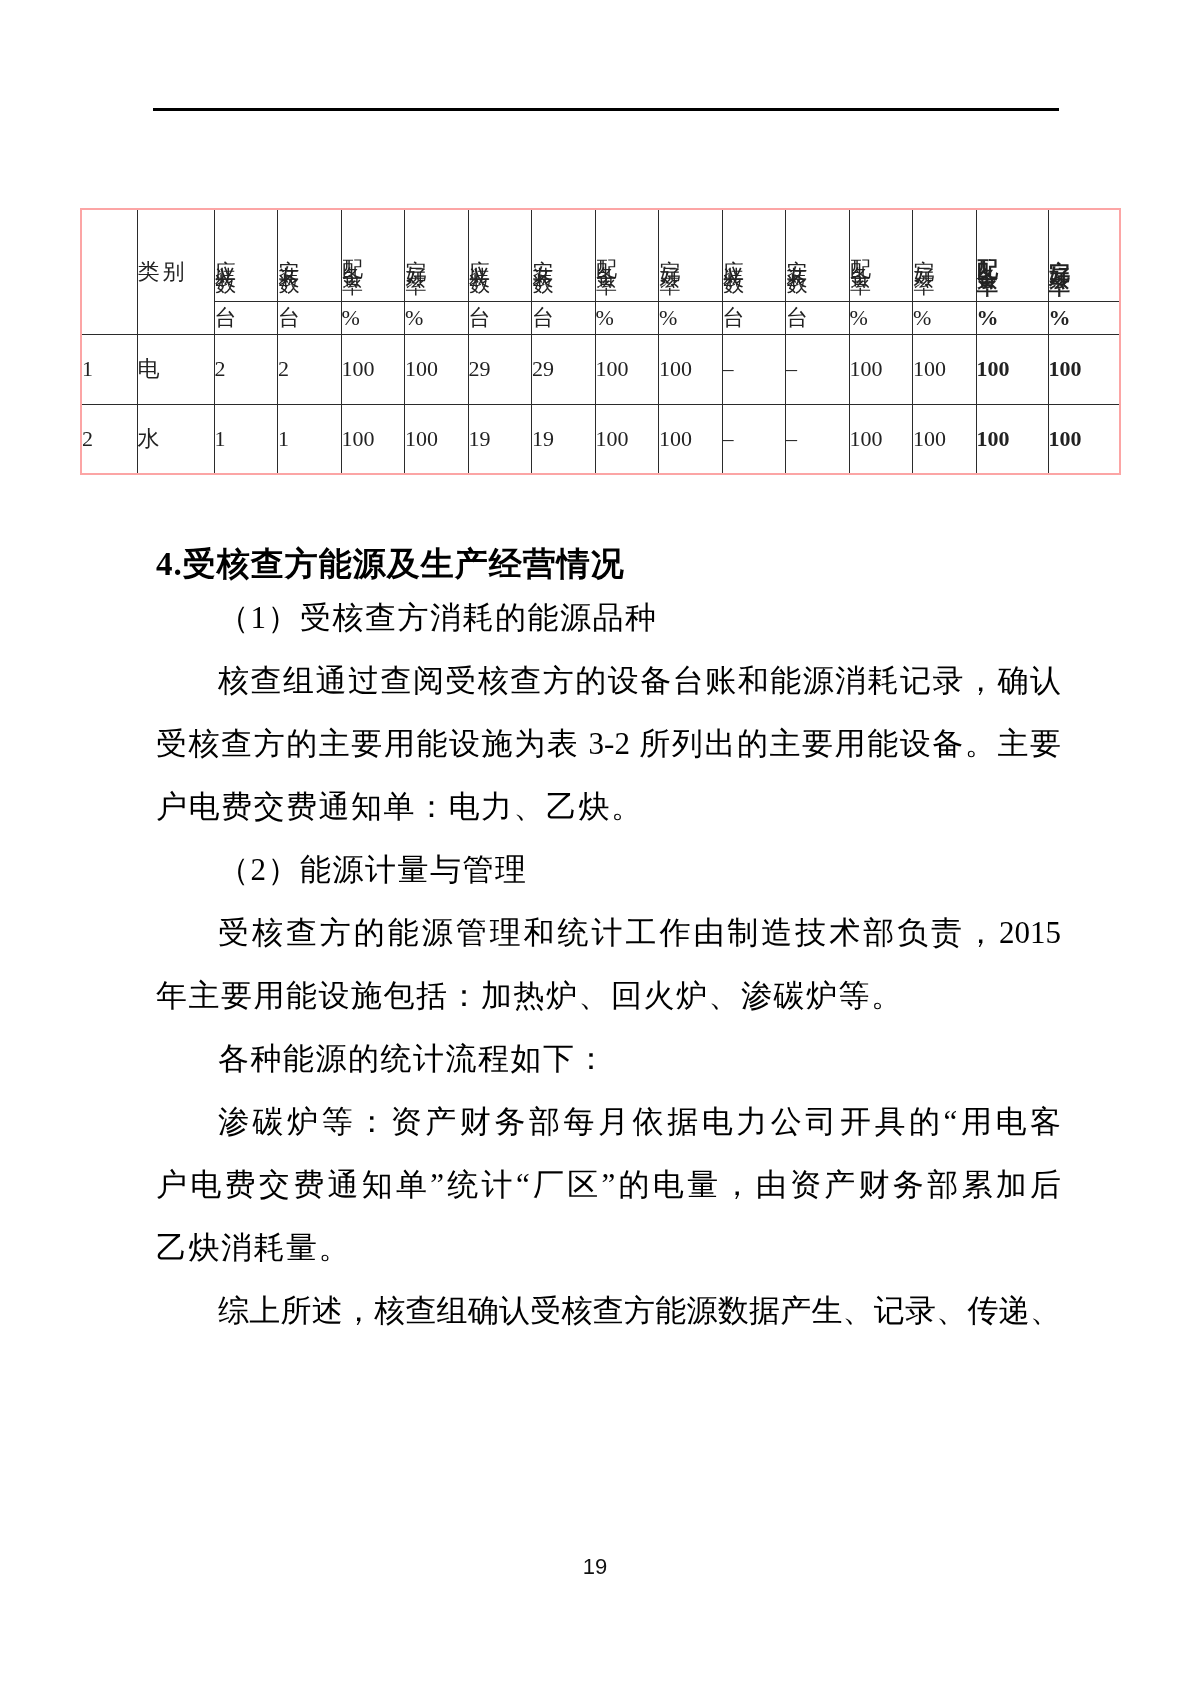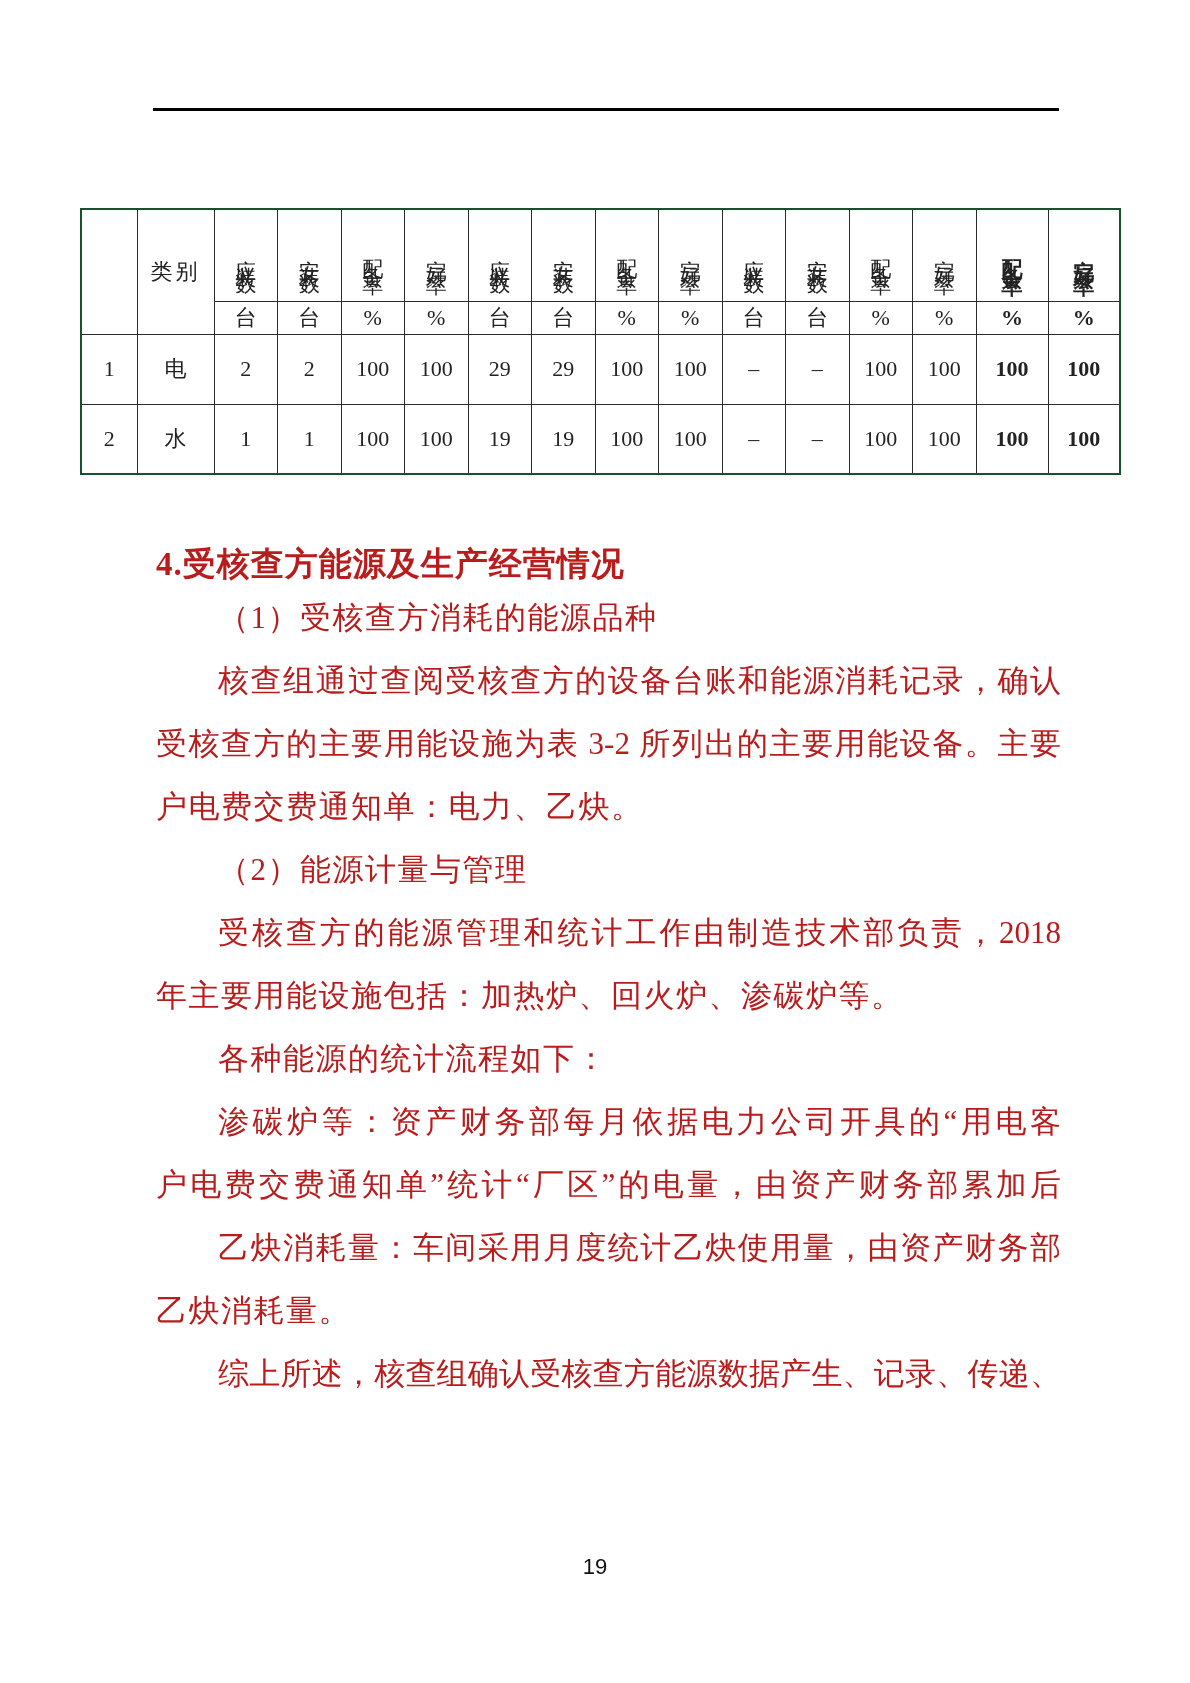--- a/index.html
+++ b/index.html
@@ -25,23 +25,22 @@
   }
 
   
   table.equip {
     position: absolute;
     left: 80px;
     top: 208px;
     width: 1004px;
     border-collapse: collapse;
     table-layout: fixed;
-    text-align: center;
     color: #222222;
-    border: 2px solid #14532d;
+    border: 2px solid #fca5a5;
   }
   table.equip td {
     border: 1.6px solid #2b2b2b;
     padding: 0;
     vertical-align: middle;
     font-size: 22px;
     overflow: hidden;
   }
   tr.hdr-name  { height: 92px; }
   tr.hdr-unit  { height: 33px; }
@@ -64,21 +63,21 @@
   td.unit-cell { font-size: 20px; }
   td.bold, td.bold .vh { font-weight: bold; }
 
   
   .content {
     position: absolute;
     left: 156px;
     top: 542px;
     width: 905px;
     font-size: 31px;
-    color: #b91c1c;
+    color: #000000;
   }
   .heading {
     font-size: 33px;
     font-weight: bold;
     line-height: 44px;
     letter-spacing: 1px;
     white-space: nowrap;
   }
   .line {
     height: 63px;
@@ -205,25 +204,24 @@
   </tbody>
     </table>
 
   <div class="content">
     <div class="heading">4.受核查方能源及生产经营情况</div>
     <div class="line indent">（1）受核查方消耗的能源品种</div>
     <div class="line indent just">核查组通过查阅受核查方的设备台账和能源消耗记录，确认</div>
     <div class="line just">受核查方的主要用能设施为表 3-2 所列出的主要用能设备。主要</div>
     <div class="line">户电费交费通知单：电力、乙炔。</div>
     <div class="line indent">（2）能源计量与管理</div>
-    <div class="line indent just">受核查方的能源管理和统计工作由制造技术部负责，2018</div>
+    <div class="line indent just">受核查方的能源管理和统计工作由制造技术部负责，2015</div>
     <div class="line">年主要用能设施包括：加热炉、回火炉、渗碳炉等。</div>
     <div class="line indent">各种能源的统计流程如下：</div>
     <div class="line indent just">渗碳炉等：资产财务部每月依据电力公司开具的“用电客</div>
     <div class="line just">户电费交费通知单”统计“厂区”的电量，由资产财务部累加后</div>
-    <div class="line indent just">乙炔消耗量：车间采用月度统计乙炔使用量，由资产财务部</div>
     <div class="line">乙炔消耗量。</div>
     <div class="line indent just">综上所述，核查组确认受核查方能源数据产生、记录、传递、</div>
   </div>
 
   <div class="page-number">19</div>
 
 </div>
 
 </body></html>

